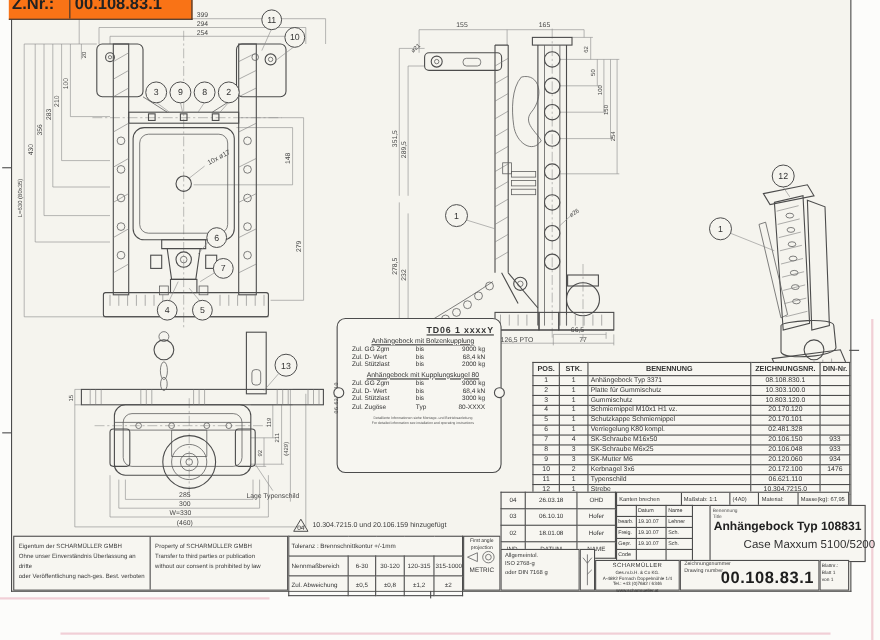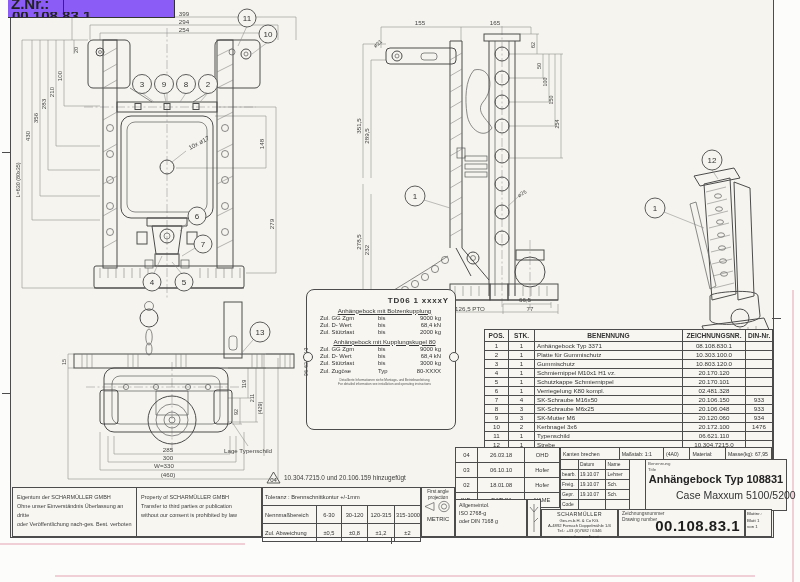--- a/index.html
+++ b/index.html
@@ -3,21 +3,21 @@
 <meta charset="utf-8">
 <style>
   html,body{margin:0;padding:0;background:#fff;}
   .sheet{position:relative;width:800px;height:582px;background:#fcfcfa;font-family:"Liberation Sans",sans-serif;color:#333;overflow:hidden;}
   .abs{position:absolute;}
   
   .frame-area{position:absolute;left:10px;top:0;width:762px;height:537px;background:#f5f4ee;border-left:1px solid #4c4c4c;border-right:1px solid #4c4c4c;border-bottom:1px solid #4c4c4c;}
   .tick{position:absolute;background:#4c4c4c;}
   .pink{position:absolute;background:#eec3cd;opacity:.8;}
   
-  .znr-box{position:absolute;left:8px;top:0;width:166px;height:17px;border-right:1.4px solid #333;border-bottom:1.4px solid #333;display:flex;overflow:hidden;background:#8b5cf6;z-index:6;flex-direction:column;}
+  .znr-box{position:absolute;left:8px;top:0;width:166px;height:17px;border-right:1.4px solid #333;border-bottom:1.4px solid #333;display:flex;overflow:hidden;background:#f97316;z-index:6;}
   .znr-box .cell{overflow:hidden;font-weight:bold;font-size:15px;color:#222;white-space:nowrap;}
   .znr-box .c1{width:52px;border-right:1.4px solid #333;padding-left:3px;}
   .znr-box .c2{flex:1;padding-left:4px;}
   .znr-box .cut{margin-top:-5px;}
   
   svg{overflow:visible;}
   svg text{font-family:"Liberation Sans",sans-serif;fill:#3f3f3f;}
   .ln{stroke:#4c4c4c;stroke-width:1;fill:none;}
   .ln2{stroke:#5a5a5a;stroke-width:.7;fill:none;}
   .hat{stroke:#7b7b7b;stroke-width:.55;fill:none;}
@@ -26,21 +26,21 @@
   .dt{font-size:6.2px;fill:#474747;}
   .dts{font-size:5.4px;fill:#474747;}
   .co circle{fill:#f5f4ee;stroke:#4c4c4c;stroke-width:.9;}
   .co text{font-size:8px;text-anchor:middle;fill:#333;}
   
   .typeplate{position:absolute;left:306px;top:289px;width:150px;height:141px;border:1.3px solid #4c4c4c;border-radius:8px;background:#f7f6f1;z-index:5;box-sizing:border-box;padding:4px 6px 2px 13px;font-size:6px;color:#333;}
   .tp-head{display:flex;justify-content:space-between;}
   .tp-brand{font-size:7.2px;font-weight:bold;letter-spacing:.2px;}
   .tp-url{font-size:5.2px;margin-top:1px;}
   .tp-typ{text-align:left;font-size:6px;line-height:1.2;}
-  .tp-code{text-align:right;font-size:8px;font-weight:bold;letter-spacing:.8px;margin:2px 0 1px 0;}
+  .tp-code{text-align:right;font-size:8px;font-weight:bold;letter-spacing:.8px;margin:2px 0 1px 0;text-decoration:underline;}
   .tp-sec-title{text-align:center;text-decoration:underline;font-size:6.2px;margin:1.5px 0 1px 0;white-space:nowrap;}
   .tp-row{display:flex;font-size:5.9px;line-height:1.23;}
   .tp-row .l{width:58px;}
   .tp-row .b{width:22px;}
   .tp-row .v{flex:1;text-align:right;padding-right:8px;}
   .tp-fine{font-size:3.2px;text-align:center;line-height:1.3;margin-top:3px;color:#555;}
   .tp-vert{position:absolute;left:-3px;top:86px;transform:rotate(-90deg);transform-origin:left top;font-size:4.8px;letter-spacing:.5px;color:#444;}
   .tp-hole{position:absolute;width:8px;height:8px;border:.9px solid #4c4c4c;border-radius:50%;background:#f7f6f1;}
   
   table{border-collapse:collapse;}

